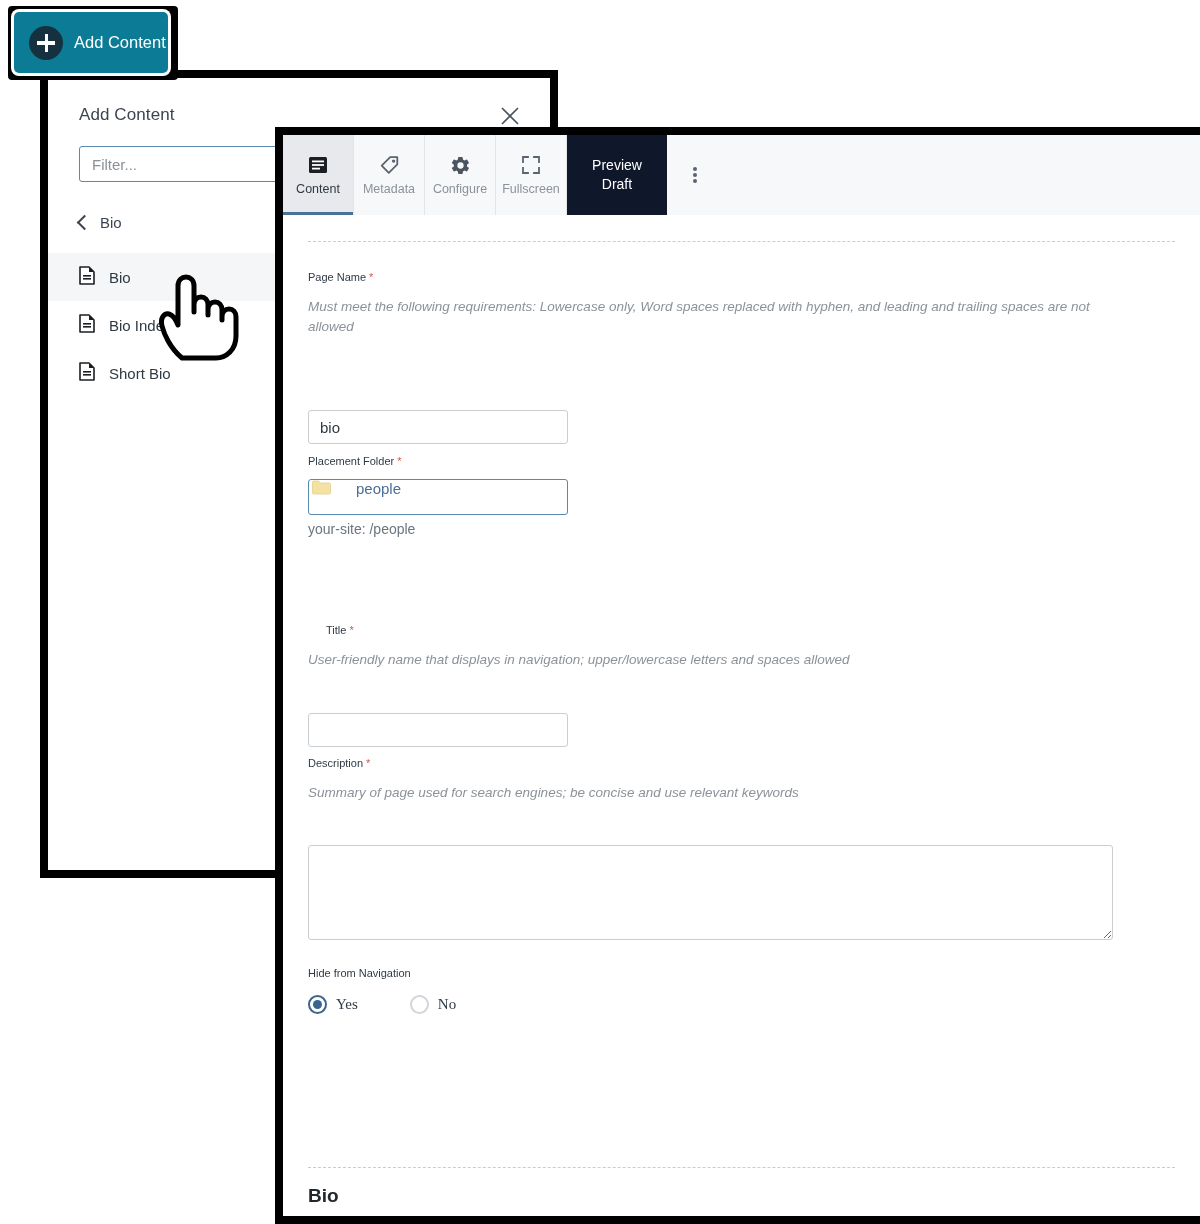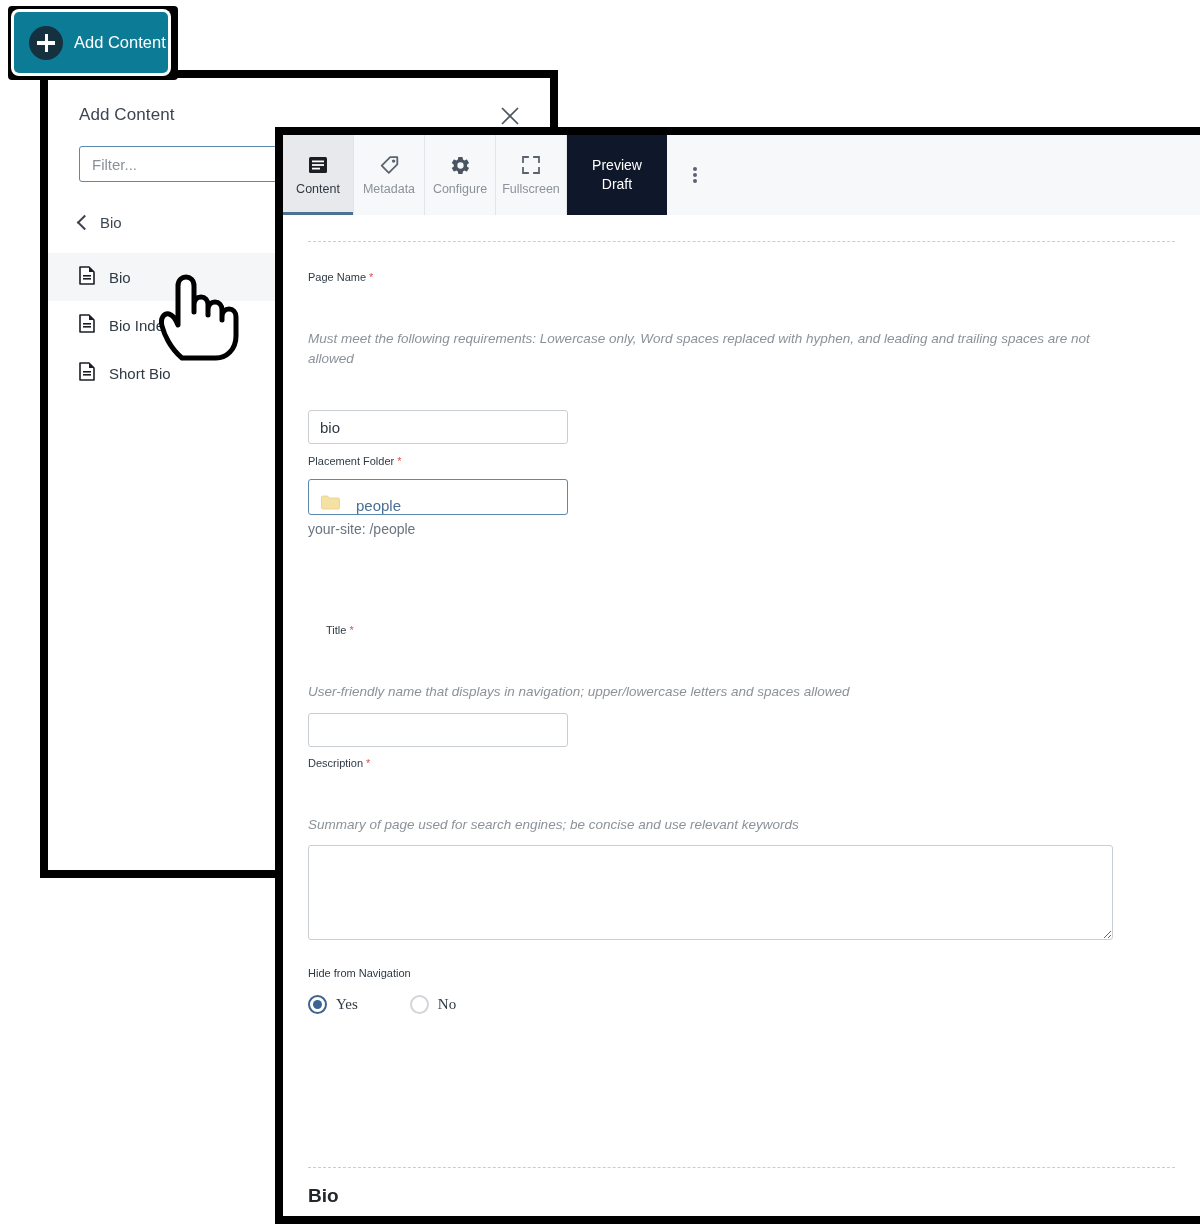--- a/index.html
+++ b/index.html
@@ -135,21 +135,21 @@
   #form-body{position:absolute;left:0;top:80px;right:0;bottom:0;background:#fff;}
   .divider{
     position:absolute; left:25px; right:25px; height:0;
     border-top:1px dashed #c9cdd2;
   }
   .field-label{
     font-size:11px;color:#2f3a45;
   }
   .req{color:#d9534f;margin-left:3px;}
   .field-help{
-    font-size:13.5px;color:#8b9299;font-style:italic;line-height:20px;margin-top:32px;
+    font-size:13.5px;color:#8b9299;font-style:italic;line-height:20px;
   }
   .text-input{
     box-sizing:border-box;height:34px;border:1px solid #c9ced3;border-radius:3px;
     background:#fff;font-size:15px;color:#2f3a45;padding:0 11px;
     font-family:"Liberation Sans", sans-serif;outline:none;
   }
   .radio-row{display:flex;align-items:center;font-family:Liberation Serif, serif;}
   .radio{display:flex;align-items:center;gap:9px;cursor:pointer;font-size:15px;color:#2f3a45;}
   .dot{
     width:19px;height:19px;border-radius:50%;
@@ -291,21 +291,21 @@
         <div class="field-label">
           <span>Page Name</span><span class="req">*</span>
         </div>
       </div>
       <div class="abs field-help" style="left:25px;top:82px;width:820px;">Must meet the following requirements: Lowercase only, Word spaces replaced with hyphen, and leading and trailing spaces are not allowed</div>
       <input class="abs text-input" style="left: 25px; top: 195px; width: 260px;" value="bio">
 
       <div class="abs field-label" style="left:25px;top:240px;">
         <span>Placement Folder</span><span class="req">*</span>
       </div>
-      <div class="abs" style="left:25px;top:264px;width:260px;height:36px;border:1px solid #5b88ad;border-radius:3px;box-sizing:border-box;display:flex;align-items:flex-end;gap:16px;padding-left:12px;cursor:pointer;">
+      <div class="abs" style="left:25px;top:264px;width:260px;height:36px;border:1px solid #5b88ad;border-radius:3px;box-sizing:border-box;display:flex;align-items:flex-start;gap:25px;padding-left:3px;cursor:pointer;">
         <span>
           <svg width="19" height="15" viewBox="0 0 19 15">
             <path d="M0.5 2.2 a1.2 1.2 0 0 1 1.2-1.2 H6.6 L8.4 3 H17.3 a1.2 1.2 0 0 1 1.2 1.2 V12.8 a1.2 1.2 0 0 1-1.2 1.2 H1.7 A1.2 1.2 0 0 1 0.5 12.8 Z" fill="#f5e2a3" stroke="#e5cf8e" stroke-width="0.8"></path>
           </svg>
         </span>
         <span style="font-size:15px;color:#4a6f96;">people</span>
       </div>
       <div class="abs" style="left:25px;top:306px;font-size:14px;color:#6b7480;">your-site: /people</div>
 
       <div class="abs field-label" style="left:43px;top:409px;">

